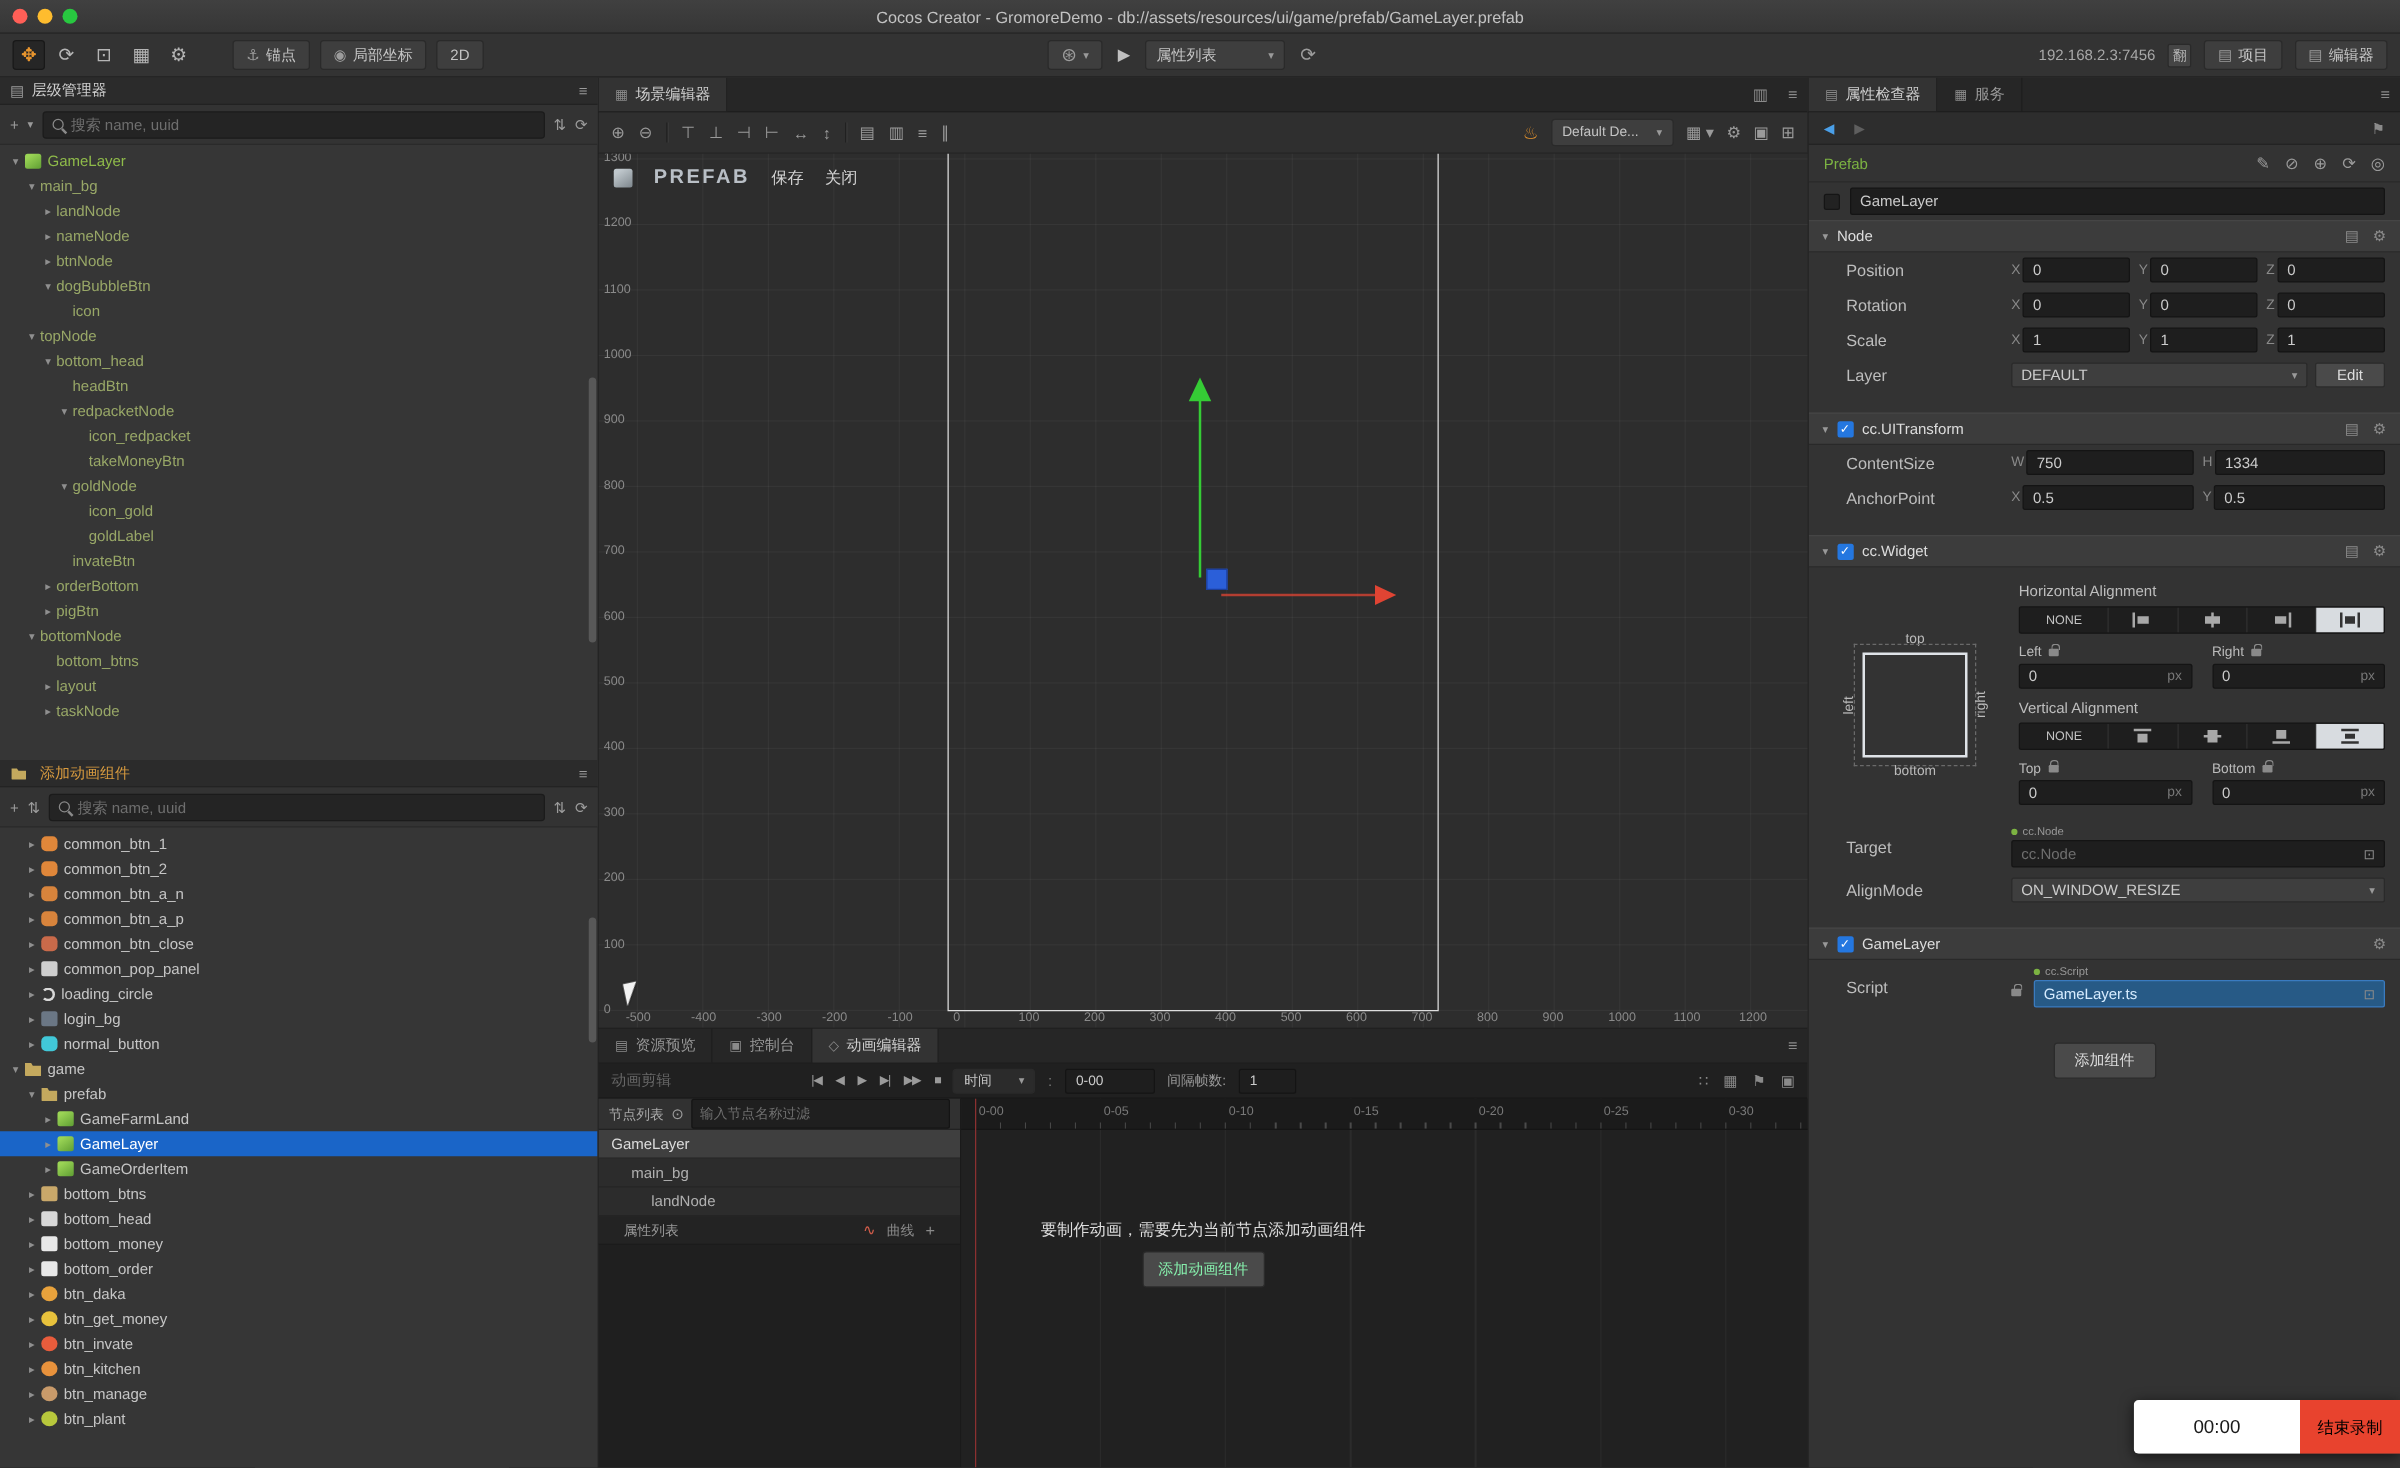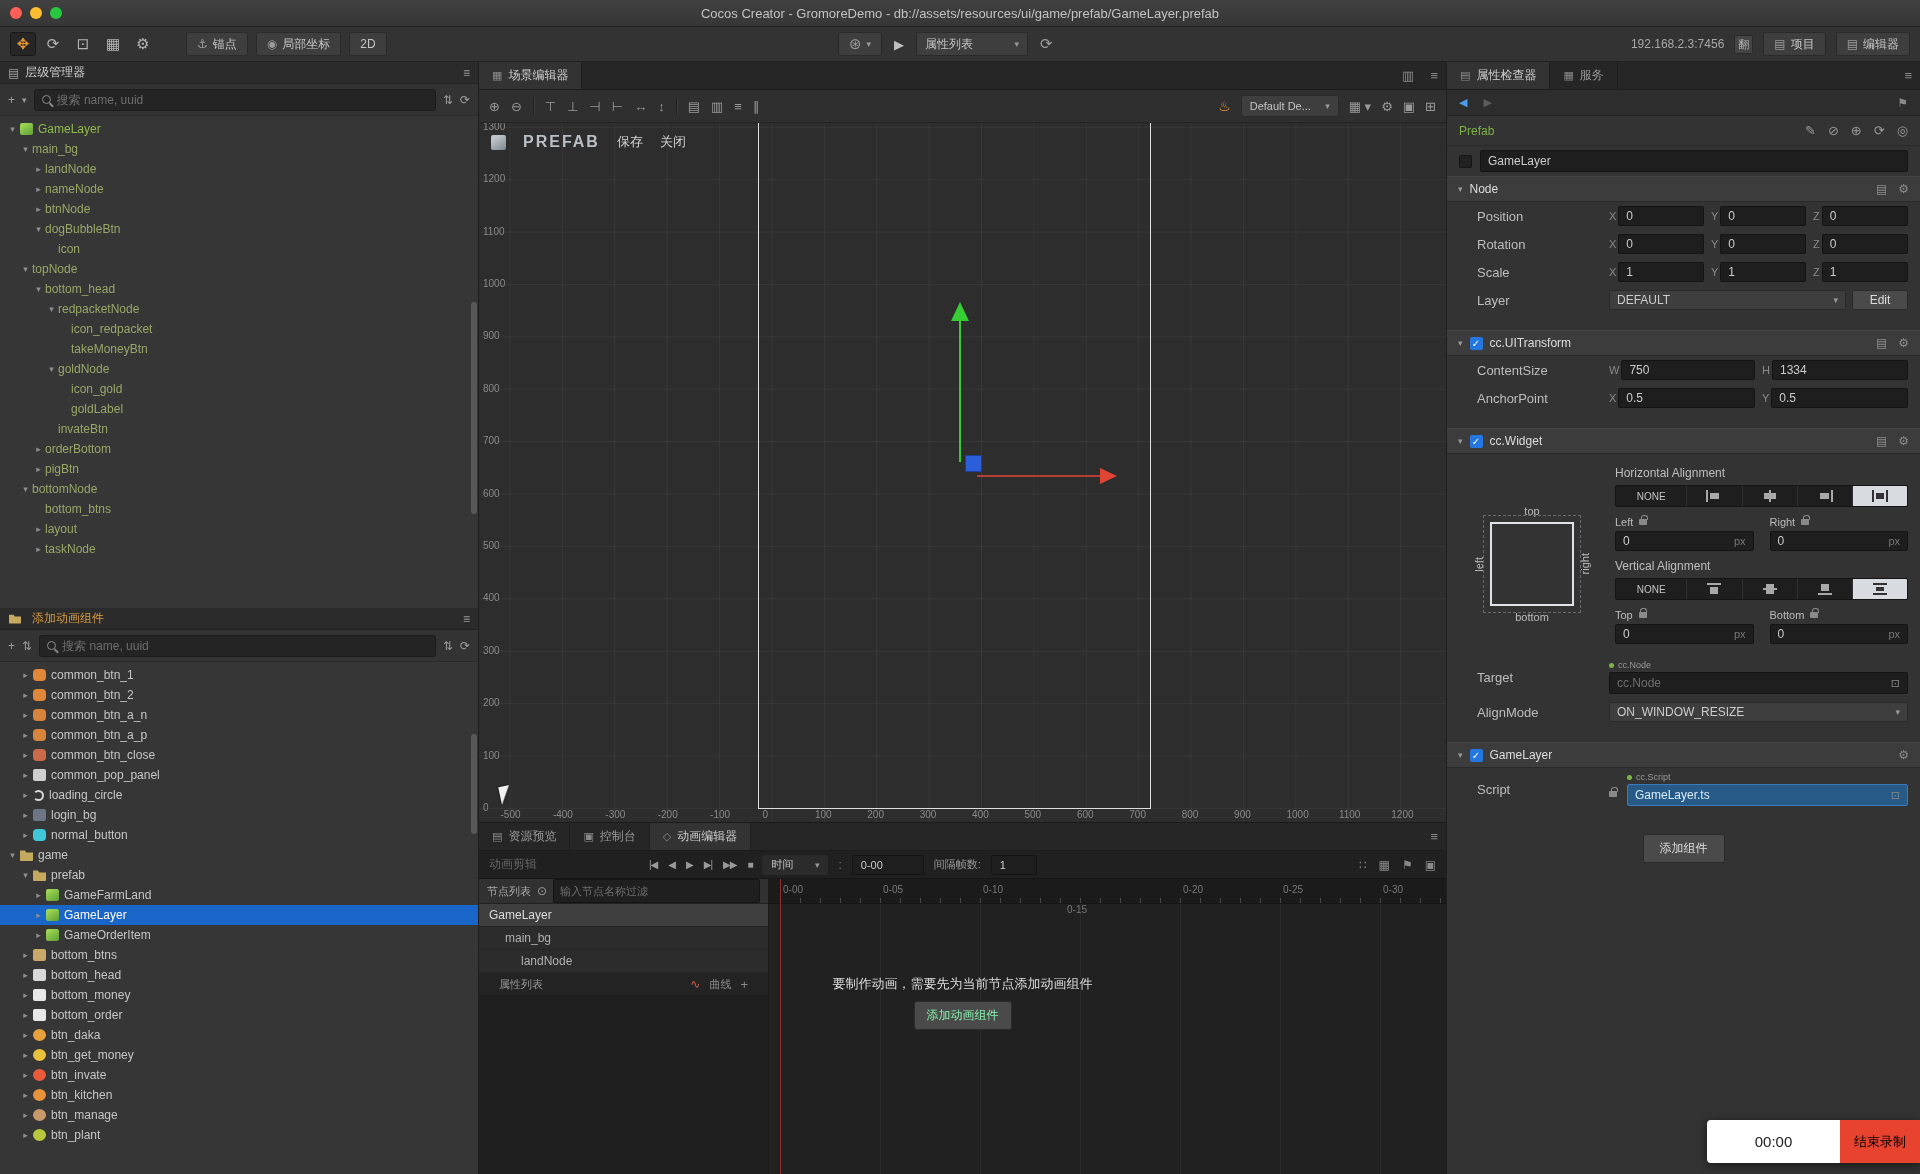--- a/index.html
+++ b/index.html
@@ -318,20 +318,24 @@
           </div>
           <div class="trow" style="padding-left: 19px;">
             <span class="arr">▾</span>
             <span class="tlabel hlabel">topNode</span>
           </div>
           <div class="trow" style="padding-left: 32px;">
             <span class="arr">▾</span>
             <span class="tlabel hlabel">bottom_head</span>
           </div>
           <div class="trow" style="padding-left: 45px;">
+            <span class="arr"></span>
+            <span class="tlabel hlabel">headBtn</span>
+          </div>
+          <div class="trow" style="padding-left: 45px;">
             <span class="arr">▾</span>
             <span class="tlabel hlabel">redpacketNode</span>
           </div>
           <div class="trow" style="padding-left: 58px;">
             <span class="arr"></span>
             <span class="tlabel hlabel">icon_redpacket</span>
           </div>
           <div class="trow" style="padding-left: 58px;">
             <span class="arr"></span>
             <span class="tlabel hlabel">takeMoneyBtn</span>
@@ -679,21 +683,21 @@
               <span class="plus-ic">+</span>
             </span>
           </div>
           <div class="anim-left-empty"></div>
         </div>
         <div class="anim-right" id="anim-timeline">
           <div class="an-ruler" id="anim-ruler">
               <span class="tick-lab" style="left: 14px;">0-00</span>
               <span class="tick-lab" style="left: 114px;">0-05</span>
               <span class="tick-lab" style="left: 214px;">0-10</span>
-              <span class="tick-lab" style="left: 298px; margin-top: 20px;">0-15</span>
+              <span class="tick-lab" style="left: 314px;">0-15</span>
               <span class="tick-lab" style="left: 414px;">0-20</span>
               <span class="tick-lab" style="left: 514px;">0-25</span>
               <span class="tick-lab" style="left: 614px;">0-30</span>
             </div>
           <div class="playhead"></div>
         </div>
         <div class="anim-msg">要制作动画，需要先为当前节点添加动画组件</div>
         <div class="anim-add-btn">添加动画组件</div>
       </div>
     </div>

